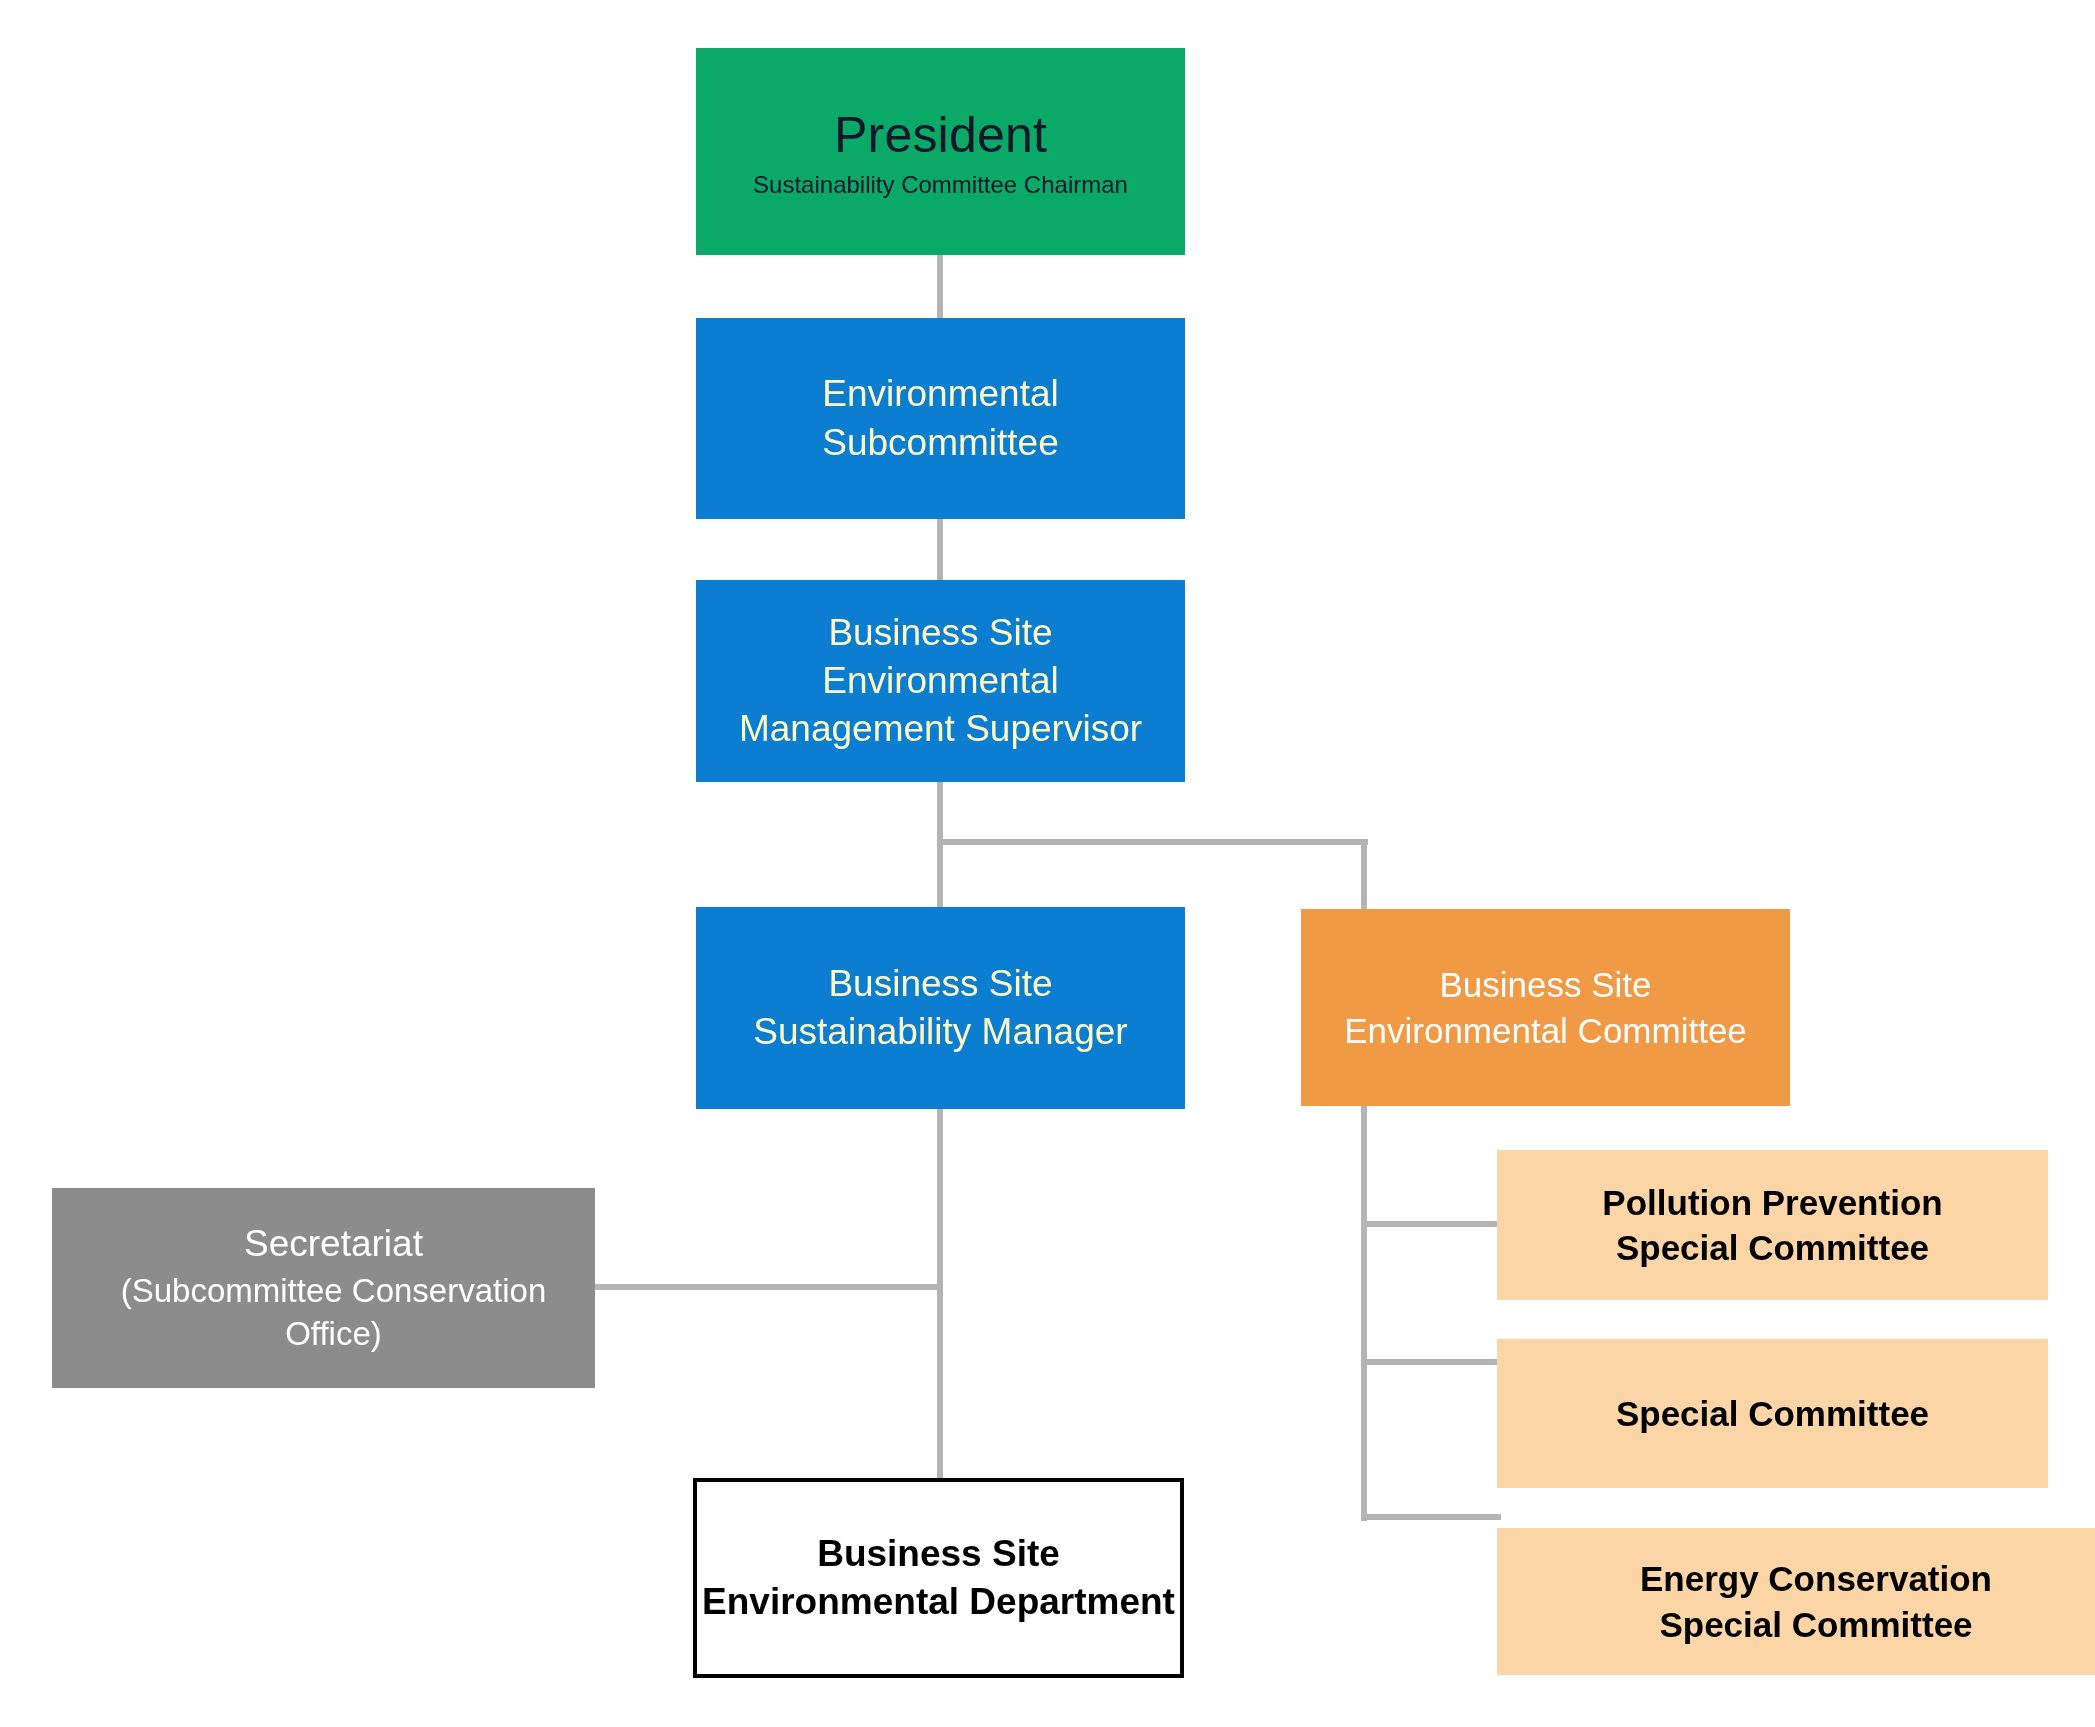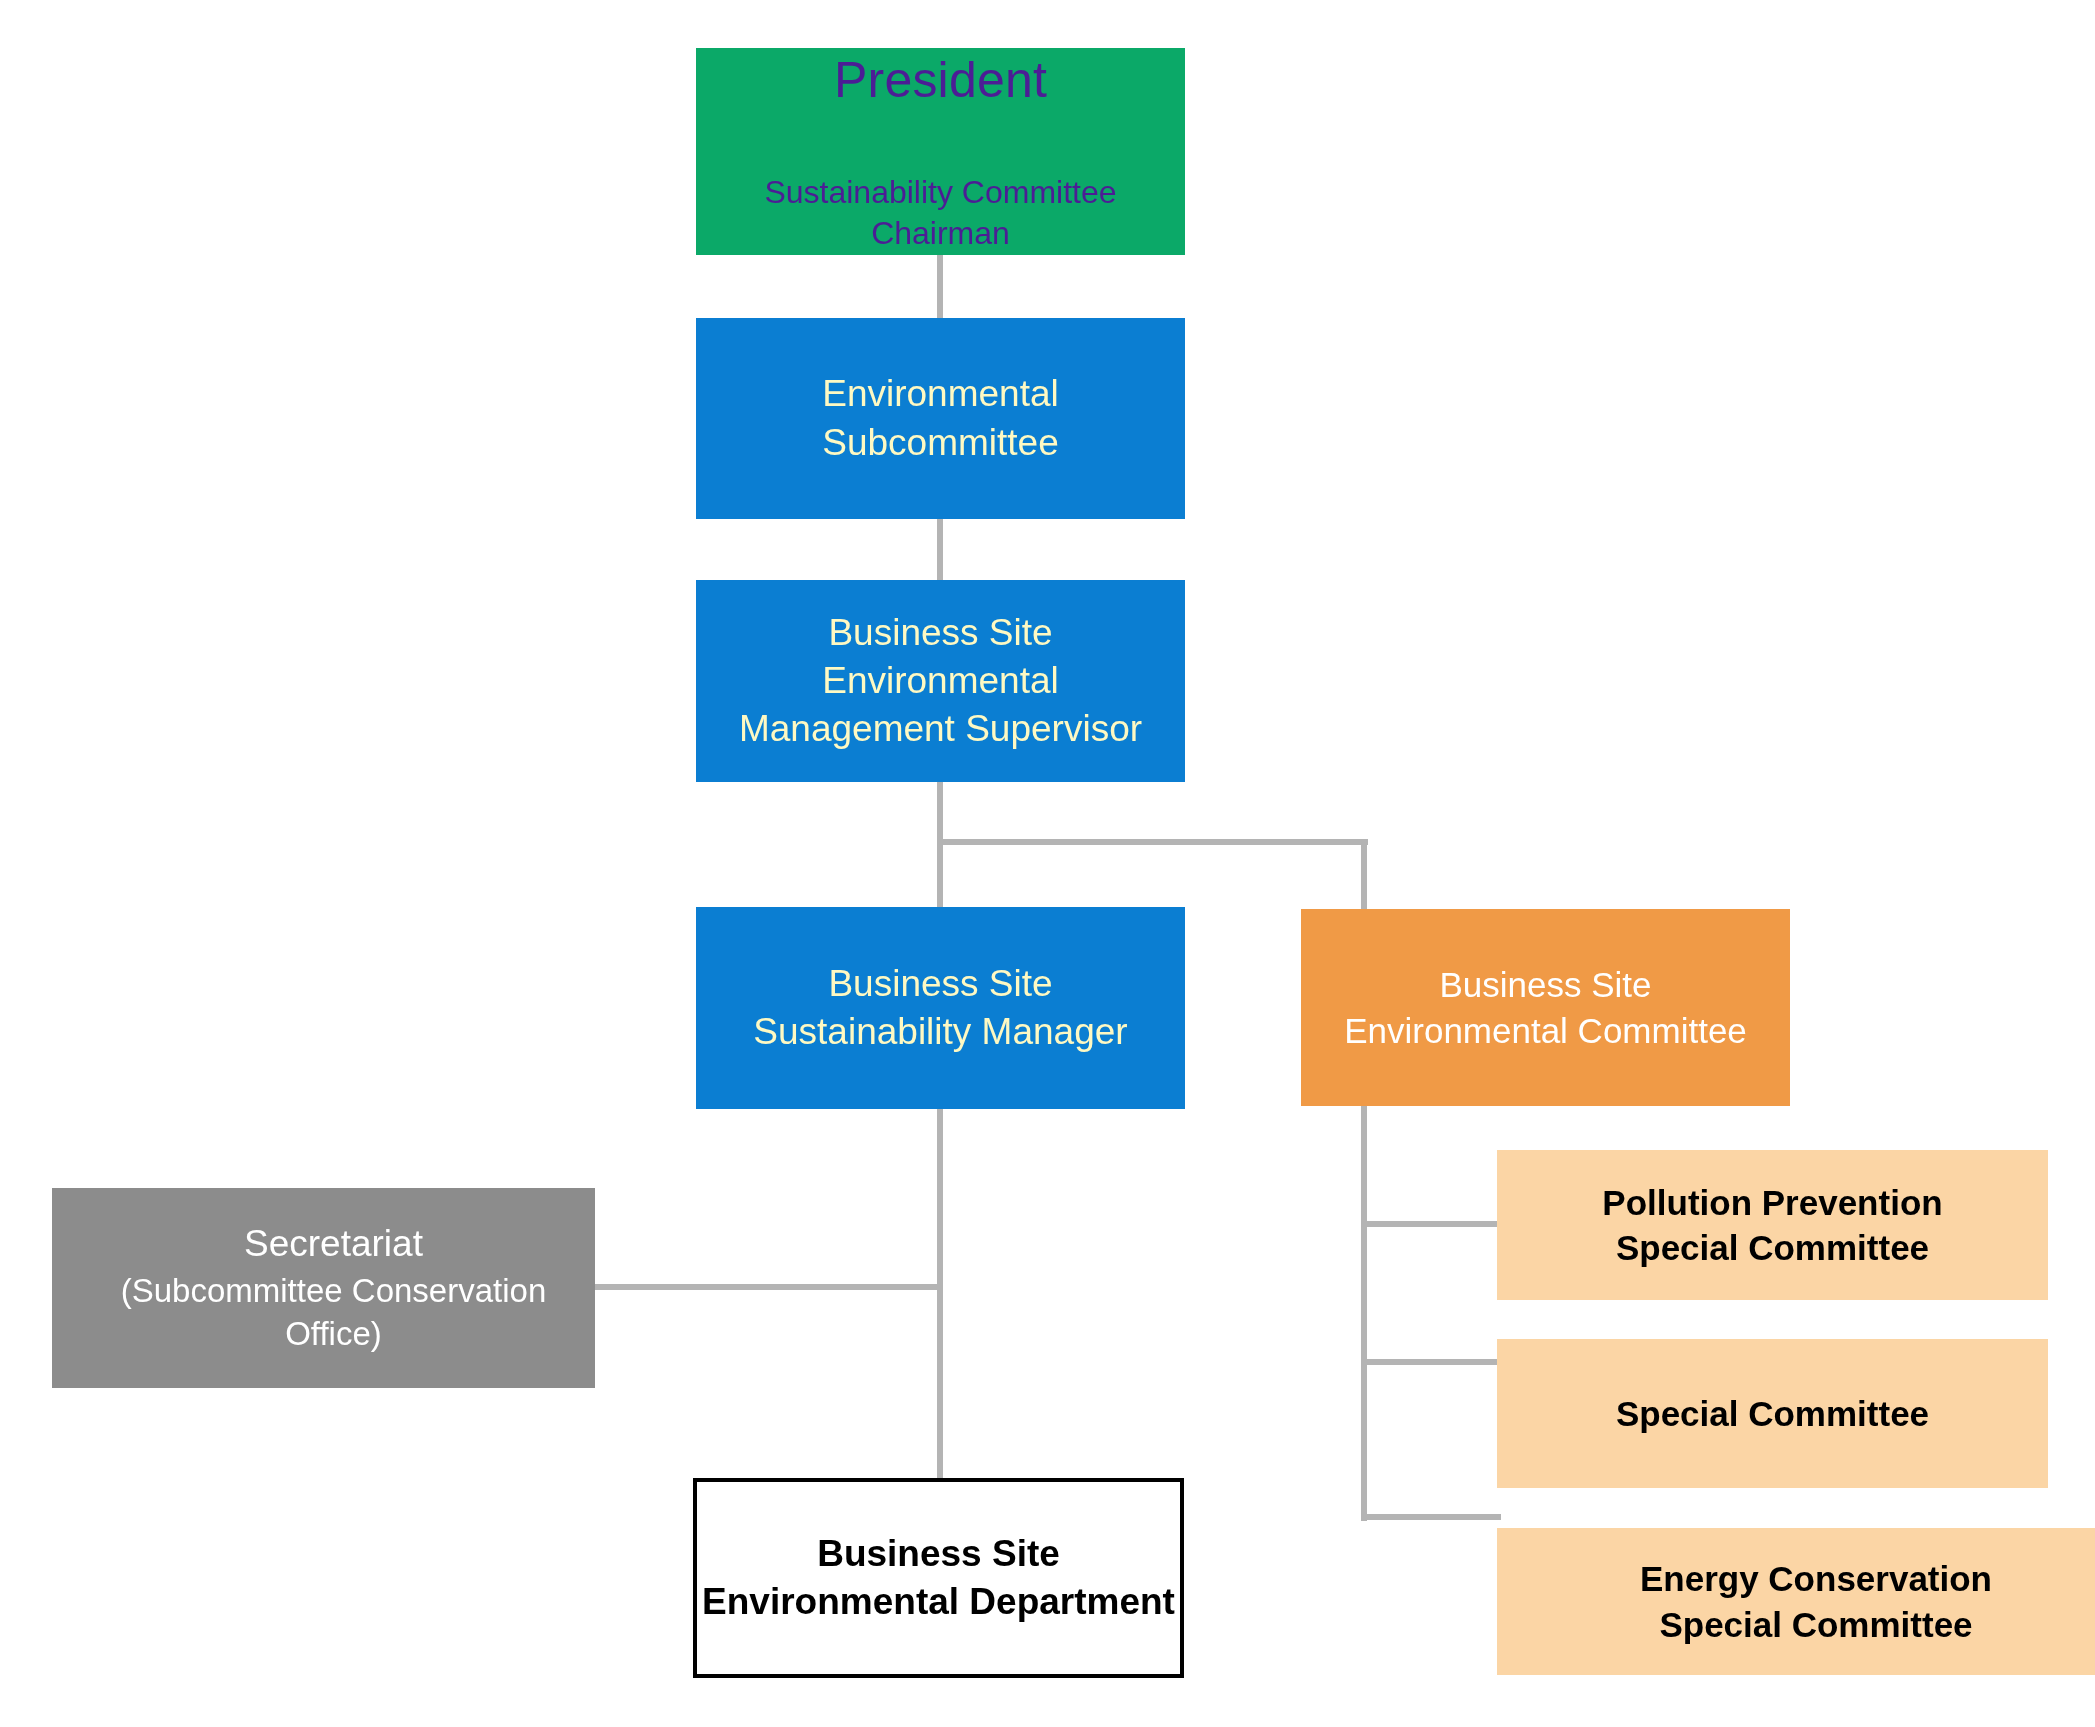--- a/index.html
+++ b/index.html
@@ -18,31 +18,31 @@
     flex-direction:column;
     align-items:center;
     justify-content:center;
     text-align:center;
     line-height:1.30;
     z-index:3;
   }
   .box .l1,.box .l2,.box .l3{display:block;width:100%;}
 
   
-  .node-green{background:#0ba968;color:#4c1d95;justify-content:space-between;}
+  .node-green{background:#0ba968;color:#0f172a;}
   .node-blue{background:#0b7ed2;color:#fef9c3;}
   .node-orange{background:#f09a46;color:#ffffff;}
   .node-gray{background:#8c8c8c;color:#ffffff;}
   .node-outline{background:#ffffff;color:#000000;border:4.6px solid #000000;font-weight:bold;}
   .node-lightorange{background:#fbd5a5;color:#000000;font-weight:bold;}
 
   
   #n-president{left:696px;top:48px;width:489px;height:207px;}
   #n-president .l1{font-size:50px;letter-spacing:0.2px;}
-  #n-president .l2{font-size:32px;margin-top:1.8px;}
+  #n-president .l2{font-size:24px;margin-top:1.8px;}
 
   #n-subcommittee{left:696px;top:318px;width:489px;height:201px;font-size:37px;}
   #n-supervisor{left:696px;top:580px;width:489px;height:202px;font-size:37px;}
   #n-manager{left:696px;top:907px;width:489px;height:202px;font-size:37px;}
   #n-committee{left:1301px;top:909px;width:489px;height:197px;font-size:35px;}
   #n-secretariat{left:52px;top:1188px;width:543px;height:200px;padding-left:20px;}
   #n-secretariat .l1{font-size:37px;}
   #n-secretariat .l2{font-size:33px;margin-top:1.8px;}
   #n-department{left:693px;top:1478px;width:491px;height:200px;font-size:37px;}
 

